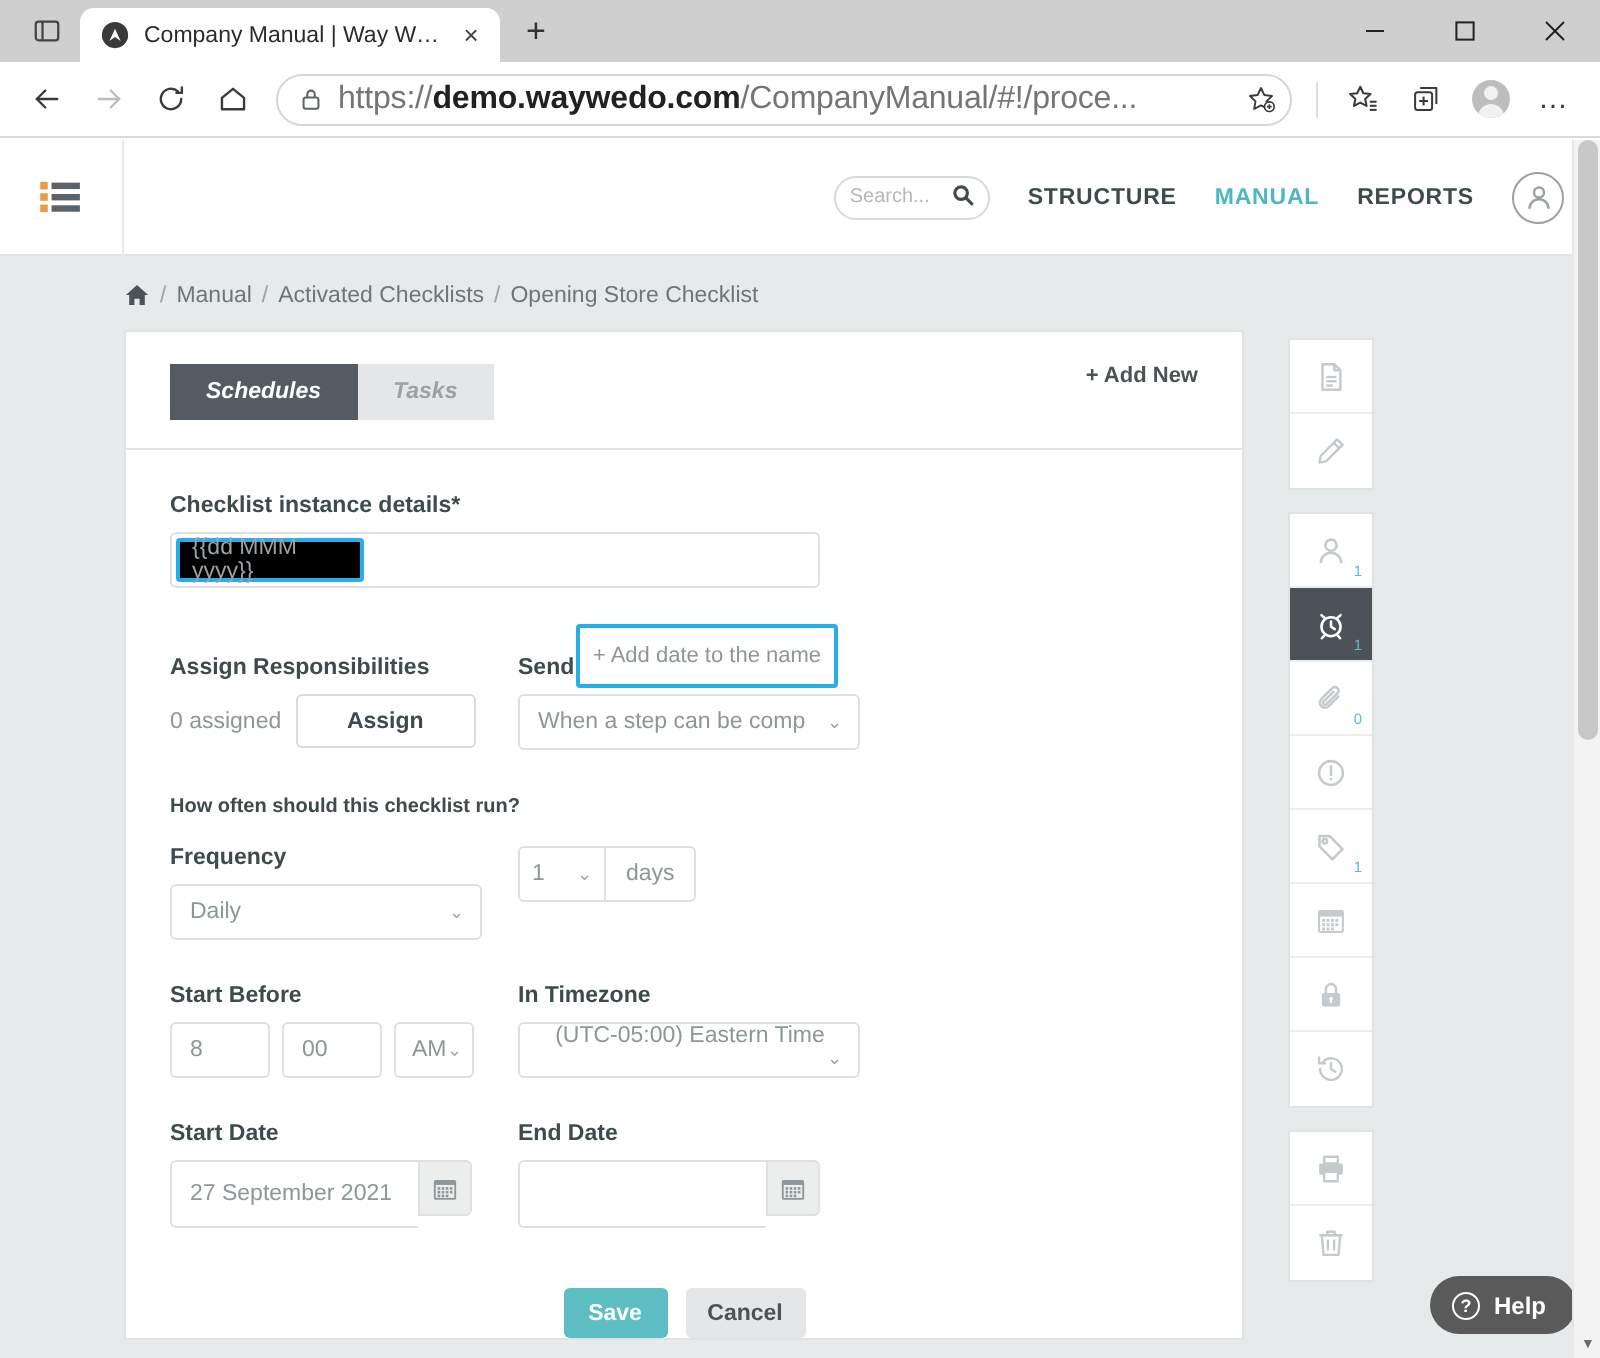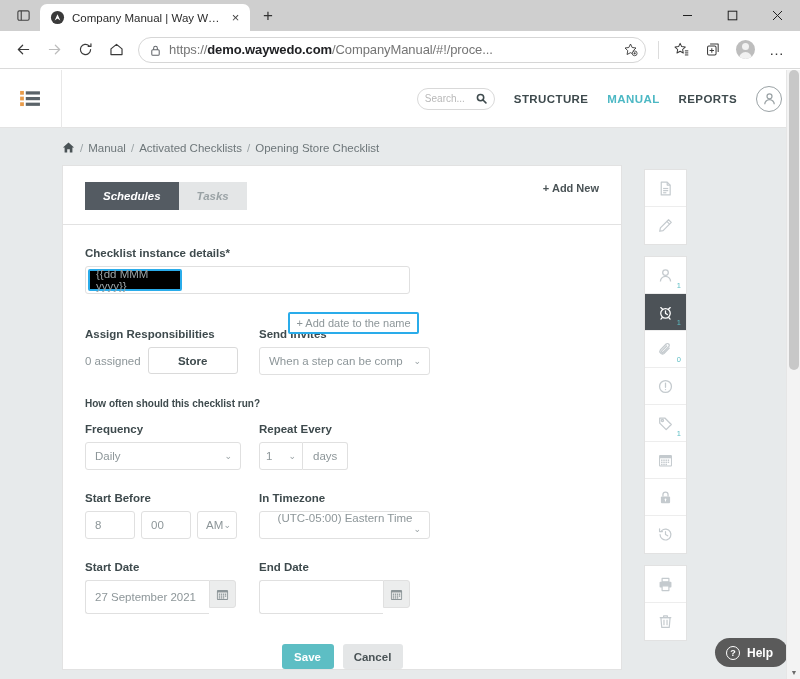--- a/index.html
+++ b/index.html
@@ -67,21 +67,21 @@
   }
   .tb-btn.disabled { color: #bdbdbd; }
   .omnibox {
     flex: 1 1 auto; height: 26px; margin: 0 6px 0 6px;
     background: #ffffff; border: 1px solid #d6d6d6; border-radius: 13px;
     display: flex; align-items: center; padding: 0 4px 0 10px; gap: 7px;
     position: relative;
   }
   .omnibox-lock { width: 13px; height: 13px; flex:0 0 13px; color:#5f6368; }
   .omnibox-url {
-    flex: 1 1 auto; font-size: 13px; color: #757575;
+    flex: 1 1 auto; font-size: 16px; color: #757575;
     white-space: nowrap; overflow: hidden;
     letter-spacing: -0.1px;
   }
   .omnibox-url b { color: #202124; font-weight: 600; }
   .omni-fav { width: 22px; height: 22px; display:flex; align-items:center; justify-content:center; }
   .tb-right { display:flex; align-items:center; gap:2px; }
   .tb-sep { width:1px; height:18px; background:#dcdcdc; margin: 0 5px; }
   .avatar-tb {
     width: 19px; height: 19px; border-radius: 50%; background: #bdbdbd;
     position: relative; overflow: hidden;
@@ -177,21 +177,21 @@
     display:flex; align-items:center; padding: 0 9px;
     font-size: 11.5px; color:#9aa2a5; background:#fff;
   }
   .hl-token {
     position: absolute; left: 3px; top: 3px; width: 94px; height: 22px;
     border: 2px solid #2aacea; border-radius: 2px;
     display:flex; align-items:center; padding-left: 6px;
     font-size: 11.5px; color: #9aa2a5; background:#000000;
   }
   .adddate-btn {
-    position: absolute; left: 203px; top: 46px; width: 131px; height: 22px;
+    position: absolute; left: 203px; top: 46px; width: 131px; height: 32px;
     border: 2px solid #2aacea; border-radius: 2px;
     display:flex; align-items:center; justify-content:center;
     font-size: 11px; color: #8d9699; background:#fff;
   }
 
   .two-col { display:flex; gap: 0; }
   .col-a { width: 174px; }
   .col-b { width: 210px; }
 
   .assign-row { display:flex; align-items:center; gap: 7px; }
@@ -487,21 +487,21 @@
             <div class="name-input"></div>
             <div class="hl-token">{{dd MMM yyyy}}</div>
             <div class="adddate-btn">+ Add date to the name</div>
           </div>
 
           <div class="two-col" style="margin-top:34px;">
             <div class="col-a">
               <div class="form-label">Assign Responsibilities</div>
               <div class="assign-row">
                 <span class="assign-count">0 assigned</span>
-                <div class="assign-btn">Store</div>
+                <div class="assign-btn">Assign</div>
               </div>
             </div>
             <div class="col-b">
               <div class="form-label">Send Invites</div>
               <div class="select" style="width:171px;">
                 <span class="sel-text">When a step can be comp</span>
                 <span class="caret">⌄</span>
               </div>
             </div>
           </div>
@@ -510,21 +510,20 @@
 
           <div class="two-col">
             <div class="col-a">
               <div class="form-label">Frequency</div>
               <div class="select" style="width:156px;">
                 <span class="sel-text">Daily</span>
                 <span class="caret">⌄</span>
               </div>
             </div>
             <div class="col-b">
-              <div class="form-label">Repeat Every</div>
               <div class="repeat-group">
                 <div class="repeat-num">
                   <span>1</span>
                   <span class="caret">⌄</span>
                 </div>
                 <div class="repeat-unit">days</div>
               </div>
             </div>
           </div>
 

